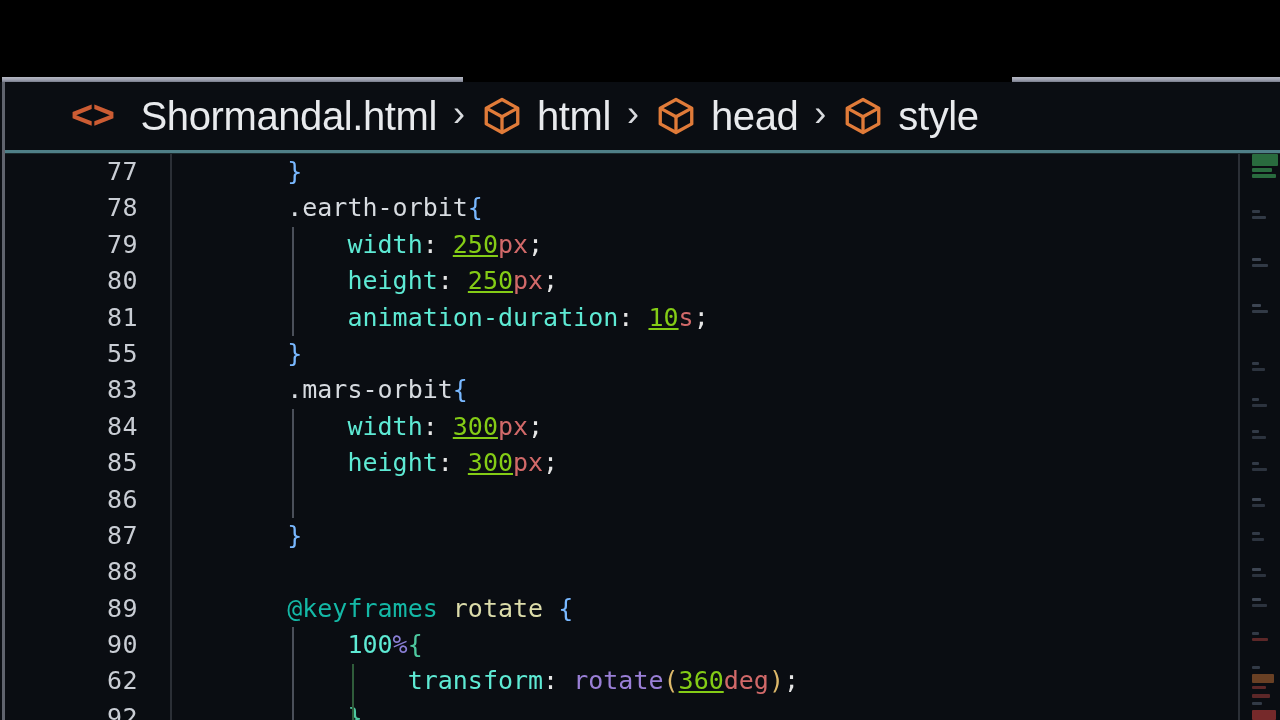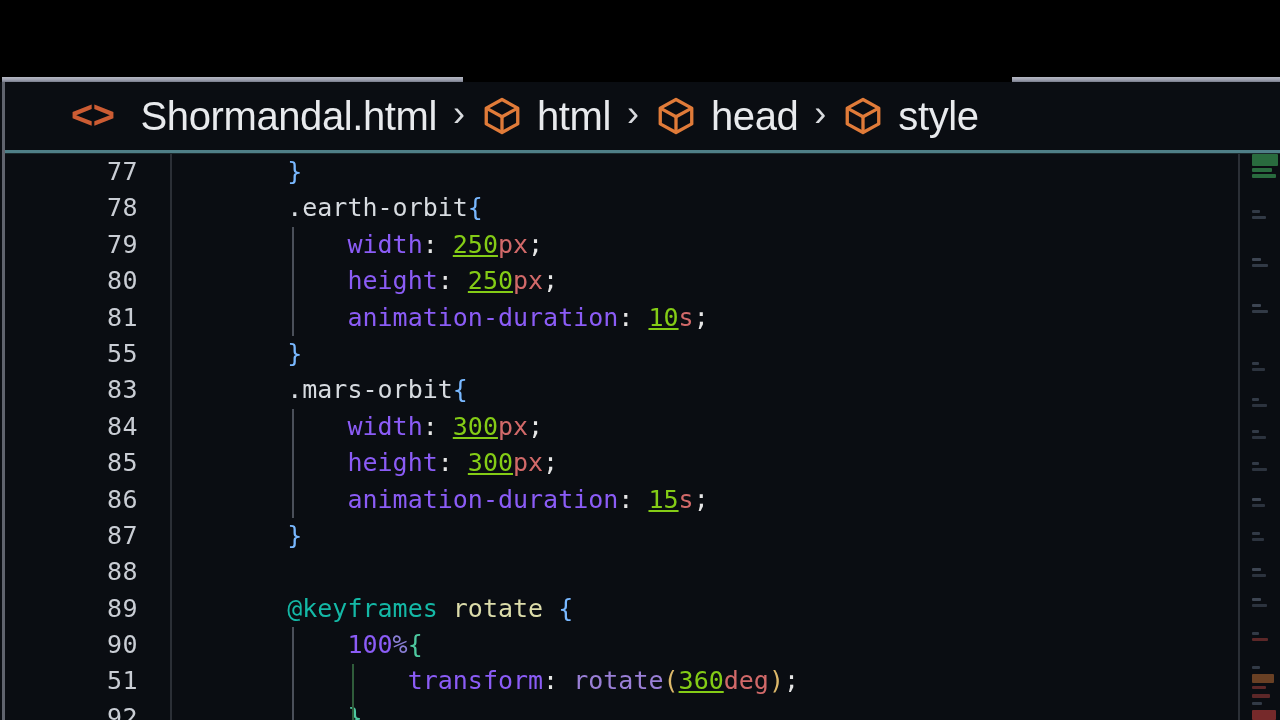--- a/index.html
+++ b/index.html
@@ -175,21 +175,21 @@
     width: 2px;
     background: #4a4f59;
   }
   .guide.green { background: #2f5c3a; }
 
   
   .c-punct    { color: #d4d4d4; }
   .c-brace    { color: #79b8ff; }
   .c-brace-g  { color: #4ec9a0; }
   .c-selector { color: #d7dbe0; }
-  .c-prop     { color: #8b5cf6; }
+  .c-prop     { color: #5eead4; }
   .c-num      { color: #84cc16; text-decoration: underline; }
   .c-unit     { color: #d16969; }
   .c-at       { color: #14b8a6; }
   .c-anim     { color: #dcdcaa; }
   .c-func     { color: #9a7fd6; }
   .c-paren    { color: #dcb86a; }
   .c-pct      { color: #8a7fd6; }
   .c-white    { color: #e6e6e6; }
 
   
@@ -278,26 +278,26 @@
       <div class="code-rows" id="code-rows">
           <div class="row"><span class="lineno">77</span><span class="code"><span class="c-punct">    </span><span class="c-brace">}</span></span></div>
           <div class="row"><span class="lineno">78</span><span class="code"><span class="c-punct">    </span><span class="c-selector">.earth-orbit</span><span class="c-brace">{</span></span></div>
           <div class="row"><span class="lineno">79</span><span class="code"><span class="c-punct">        </span><span class="c-prop">width</span><span class="c-white">: </span><span class="c-num">250</span><span class="c-unit">px</span><span class="c-white">;</span></span></div>
           <div class="row"><span class="lineno">80</span><span class="code"><span class="c-punct">        </span><span class="c-prop">height</span><span class="c-white">: </span><span class="c-num">250</span><span class="c-unit">px</span><span class="c-white">;</span></span></div>
           <div class="row"><span class="lineno">81</span><span class="code"><span class="c-punct">        </span><span class="c-prop">animation-duration</span><span class="c-white">: </span><span class="c-num">10</span><span class="c-unit">s</span><span class="c-white">;</span></span></div>
           <div class="row"><span class="lineno">55</span><span class="code"><span class="c-punct">    </span><span class="c-brace">}</span></span></div>
           <div class="row"><span class="lineno">83</span><span class="code"><span class="c-punct">    </span><span class="c-selector">.mars-orbit</span><span class="c-brace">{</span></span></div>
           <div class="row"><span class="lineno">84</span><span class="code"><span class="c-punct">        </span><span class="c-prop">width</span><span class="c-white">: </span><span class="c-num">300</span><span class="c-unit">px</span><span class="c-white">;</span></span></div>
           <div class="row"><span class="lineno">85</span><span class="code"><span class="c-punct">        </span><span class="c-prop">height</span><span class="c-white">: </span><span class="c-num">300</span><span class="c-unit">px</span><span class="c-white">;</span></span></div>
-          <div class="row"><span class="lineno">86</span><span class="code"><span class="c-punct">        </span><span class="c-prop">animation-duration</span><span class="c-white">: </span><span class="c-num">15</span><span class="c-unit">s</span><span class="c-white">;</span></span></div>
+          <div class="row"><span class="lineno">86</span></div>
           <div class="row"><span class="lineno">87</span><span class="code"><span class="c-punct">    </span><span class="c-brace">}</span></span></div>
           <div class="row"><span class="lineno">88</span><span class="code"></span></div>
           <div class="row"><span class="lineno">89</span><span class="code"><span class="c-punct">    </span><span class="c-at">@keyframes</span><span class="c-white"> </span><span class="c-anim">rotate</span><span class="c-white"> </span><span class="c-brace">{</span></span></div>
           <div class="row"><span class="lineno">90</span><span class="code"><span class="c-punct">        </span><span class="c-prop">100</span><span class="c-pct">%</span><span class="c-brace-g">{</span></span></div>
-          <div class="row"><span class="lineno">51</span><span class="code"><span class="c-punct">            </span><span class="c-prop">transform</span><span class="c-white">: </span><span class="c-func">rotate</span><span class="c-paren">(</span><span class="c-num">360</span><span class="c-unit">deg</span><span class="c-paren">)</span><span class="c-white">;</span></span></div>
+          <div class="row"><span class="lineno">62</span><span class="code"><span class="c-punct">            </span><span class="c-prop">transform</span><span class="c-white">: </span><span class="c-func">rotate</span><span class="c-paren">(</span><span class="c-num">360</span><span class="c-unit">deg</span><span class="c-paren">)</span><span class="c-white">;</span></span></div>
           <div class="row"><span class="lineno">92</span><span class="code"><span class="c-punct">        </span><span class="c-brace-g">}</span></span></div>
         </div>
     <div class="guide" style="left: 287.2px; top: 72.8px; height: 109.2px;"></div>
         <div class="guide" style="left: 287.2px; top: 254.8px; height: 109.2px;"></div>
         <div class="guide" style="left: 287.2px; top: 473.2px; height: 109.2px;"></div>
         <div class="guide green" style="left: 347.4px; top: 509.6px; height: 72.8px;"></div>
       </div>
 
     <div class="minimap" id="minimap">
       <div class="minimap-rule"></div>

